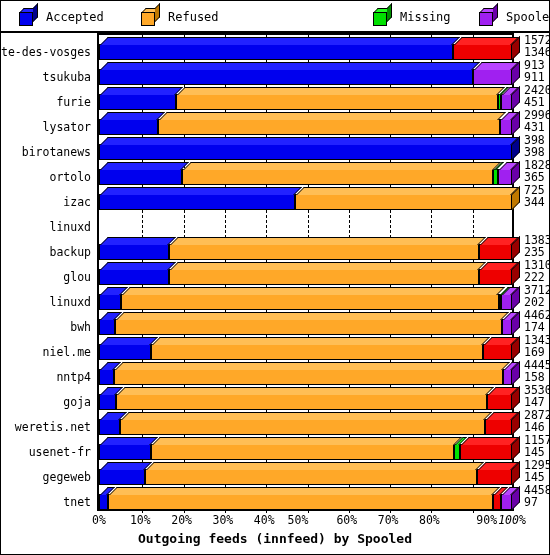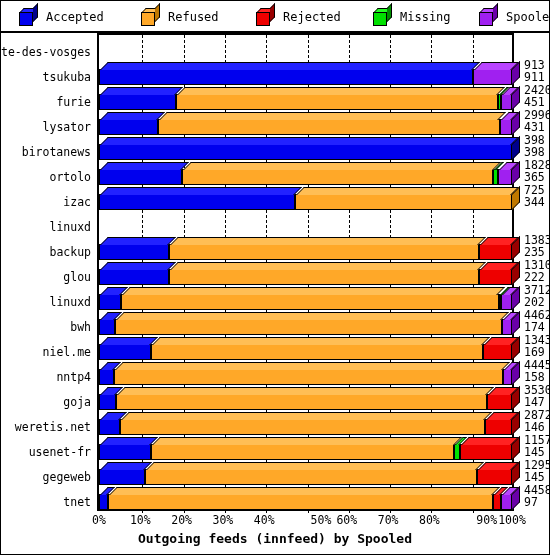--- a/index.html
+++ b/index.html
@@ -54,28 +54,20 @@
         </span>
         <span class="lg-label">Accepted</span>
       </div>
       <div class="lg-item" style="left: 140px;">
         <span class="cube">
           <span class="t" style="background: rgb(255, 190, 85);"></span>
           <span class="s" style="background: rgb(192, 120, 0);"></span>
           <span class="f" style="background: rgb(255, 168, 40);"></span>
         </span>
         <span class="lg-label">Refused</span>
-      </div>
-      <div class="lg-item" style="left: 255px;">
-        <span class="cube">
-          <span class="t" style="background: rgb(255, 34, 34);"></span>
-          <span class="s" style="background: rgb(153, 0, 0);"></span>
-          <span class="f" style="background: rgb(238, 0, 0);"></span>
-        </span>
-        <span class="lg-label">Rejected</span>
       </div>
       <div class="lg-item" style="left: 372px;">
         <span class="cube">
           <span class="t" style="background: rgb(34, 255, 34);"></span>
           <span class="s" style="background: rgb(0, 144, 0);"></span>
           <span class="f" style="background: rgb(0, 224, 0);"></span>
         </span>
         <span class="lg-label">Missing</span>
       </div>
       <div class="lg-item" style="left: 478px;">
@@ -115,20 +107,33 @@
           <div class="gridv" style="left: 43.3px;"></div>
           <div class="gridv" style="left: 84.6px;"></div>
           <div class="gridv" style="left: 125.9px;"></div>
           <div class="gridv" style="left: 167.2px;"></div>
           <div class="gridv" style="left: 208.5px;"></div>
           <div class="gridv" style="left: 249.8px;"></div>
           <div class="gridv" style="left: 291.1px;"></div>
           <div class="gridv" style="left: 332.4px;"></div>
           <div class="gridv" style="left: 373.7px;"></div>
         </div>
+    <div class="bar-row" style="top: 3px; width: 413px;">
+          <div class="seg" style="left: 0px; width: 353.528px; background: rgb(0, 0, 238); z-index: 50;">
+            <div class="top" style="background: rgb(34, 34, 255);"></div>
+          </div>
+          <div class="seg" style="left: 353.528px; width: 59.472px; background: rgb(238, 0, 0); z-index: 49;">
+            <div class="top" style="background: rgb(255, 34, 34);"></div>
+          </div>
+          <div class="cap" style="left: 413px; top: 8px; background: rgb(153, 0, 0); z-index: 60;"></div>
+          <div class="vals" style="left: 425px; top: -1px; z-index: 80;">
+            <span class="v1">1572</span>
+            <span class="v2">1346</span>
+          </div>
+        </div>
         <div class="bar-row" style="top: 28px; width: 413px;">
           <div class="seg" style="left: 0px; width: 373.765px; background: rgb(0, 0, 238); z-index: 50;">
             <div class="top" style="background: rgb(34, 34, 255);"></div>
           </div>
           <div class="seg" style="left: 373.765px; width: 39.235px; background: rgb(160, 32, 240); z-index: 49;">
             <div class="top" style="background: rgb(185, 68, 255);"></div>
           </div>
           <div class="cap" style="left: 413px; top: 8px; background: rgb(106, 0, 168); z-index: 60;"></div>
           <div class="vals" style="left: 425px; top: -1px; z-index: 80;">
             <span class="v1">913</span>
@@ -397,23 +402,23 @@
             <span class="v2">97</span>
           </div>
         </div>
       </div>
     <div id="xaxis">
         <div class="xtick" style="left: 2px;">0%</div>
         <div class="xtick" style="left: 43.3px;">10%</div>
         <div class="xtick" style="left: 84.6px;">20%</div>
         <div class="xtick" style="left: 125.9px;">30%</div>
         <div class="xtick" style="left: 167.2px;">40%</div>
-        <div class="xtick" style="left: 224px;">50%</div>
+        <div class="xtick" style="left: 201px;">50%</div>
         <div class="xtick" style="left: 249.8px;">60%</div>
         <div class="xtick" style="left: 291.1px;">70%</div>
         <div class="xtick" style="left: 332.4px;">80%</div>
         <div class="xtick" style="left: 373.7px; margin-left: 16px;">90%</div>
-        <div class="xtick" style="left: 415px;">100%</div>
+        <div class="xtick" style="left: 415px; font-style: italic;">100%</div>
       </div>
     <div id="xtitle">Outgoing feeds (innfeed) by Spooled</div>
   </div>
 
 </div>
 
 </body></html>

